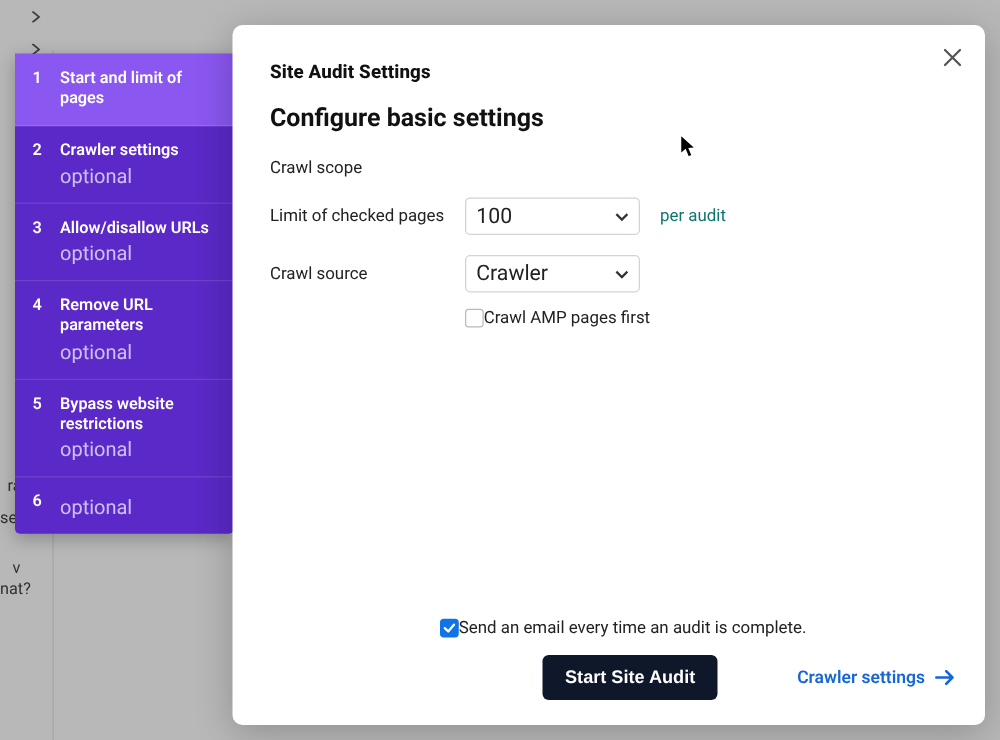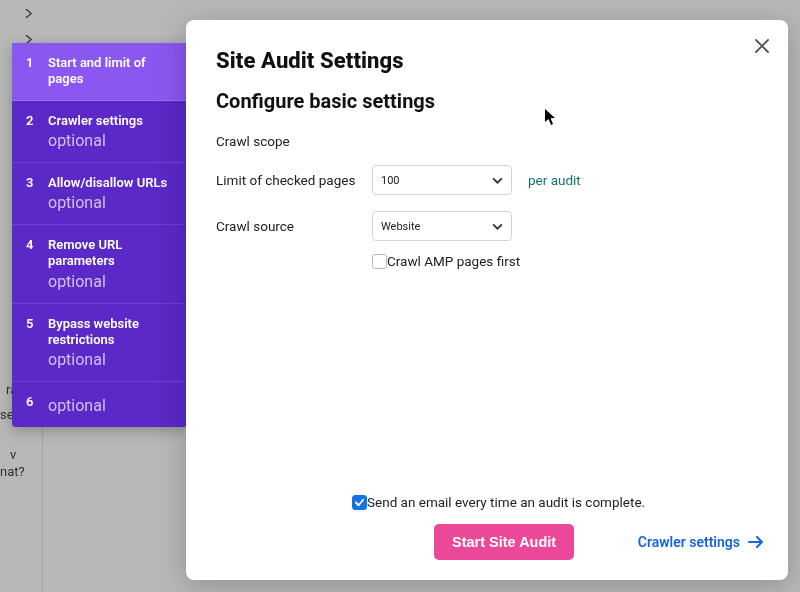--- a/index.html
+++ b/index.html
@@ -60,51 +60,51 @@
   }
   .step:last-child { border-bottom:none; }
   .step .num { width:12px; flex:none; font-weight:600; }
   .step .lbls { flex:1; }
   .step .title { font-weight:600; line-height:1.25; }
   .step .sub   { color: rgba(255,255,255,.7); margin-top:2px; font-size:16px; }
   .step.active { background:#8a57f0; }
 
   
   .content { position:absolute; left:30px; right:24px; top:28px; bottom:20px; display:flex; flex-direction:column; }
-  h1 { font-size:22px; font-weight:800; letter-spacing:.1px; }
+  h1 { font-size:15px; font-weight:800; letter-spacing:.1px; }
   h2 { font-size:20px; font-weight:700; margin-top:16px; }
 
   .form { margin-top:20px; font-size:13.5px; color:#222; }
   .row { display:flex; align-items:center; gap:16px; margin-bottom:16px; }
   .row .label { width:140px; color:#222; }
   .val-domain { display:flex; align-items:center; gap:8px; }
   .val-domain .d { font-weight:700; }
   .val-domain .note { color:#888; }
   .val-domain .edit { width:16px; height:16px; display:inline-flex; align-items:center; justify-content:center; color:#888; cursor:pointer; }
 
   .select {
     display:flex; align-items:center; justify-content:space-between;
     width:140px; height:30px;
     border:1px solid #d0d3d8; border-radius:4px;
     padding: 0 8px;
-    font-size:11px; background:#fff; cursor:pointer;
+    font-size:17px; background:#fff; cursor:pointer;
   }
   .select .caret { color:#333; }
   .after { color:#0f766e; }
 
   .checkbox { display:flex; align-items:center; }
   .box { width:15px; height:15px; border:1px solid #b6bbc2; border-radius:3px; background:#fff; display:inline-flex; align-items:center; justify-content:center; }
   .box.checked { background:#1174e6; border-color:#1174e6; color:#fff; }
 
   .footer { margin-top:auto; }
   .email-row { display:flex; align-items:center; gap:10px; font-size:13.5px; color:#222; margin-left:136px; }
   .actions { display:flex; align-items:center; margin-top:14px; }
   .btn-primary {
     margin-left:218px;
-    background:#ec4899; color:#fff; font-weight:600;
+    background:#0f172a; color:#fff; font-weight:600;
     border:none; border-radius:5px;
     padding:10px 18px; font-size:14.5px; cursor:pointer;
   }
   .link-next {
     margin-left:auto;
     color:#1566d6; font-weight:600; font-size:14px;
     display:flex; align-items:center; gap:8px; cursor:pointer;
   }
 
   .cursor-img { position:absolute; left:544px; top:108px; color:#000; pointer-events:none; }
@@ -203,21 +203,21 @@
                 <path d="M1 3 L5 7 L9 3" fill="none" stroke="currentColor" stroke-width="1.6"></path>
               </svg>
           </span>
         </div>
         <span class="after">per audit</span>
       </div>
 
       <div class="row">
         <div class="label">Crawl source</div>
         <div class="select">
-          <span>Website</span>
+          <span>Crawler</span>
           <span class="caret">
             <svg width="11" height="11" viewBox="0 0 10 10">
                 <path d="M1 3 L5 7 L9 3" fill="none" stroke="currentColor" stroke-width="1.6"></path>
               </svg>
           </span>
         </div>
       </div>
 
       <div class="row" style="margin-left:156px; margin-top:-4px;">
         <label class="checkbox">

